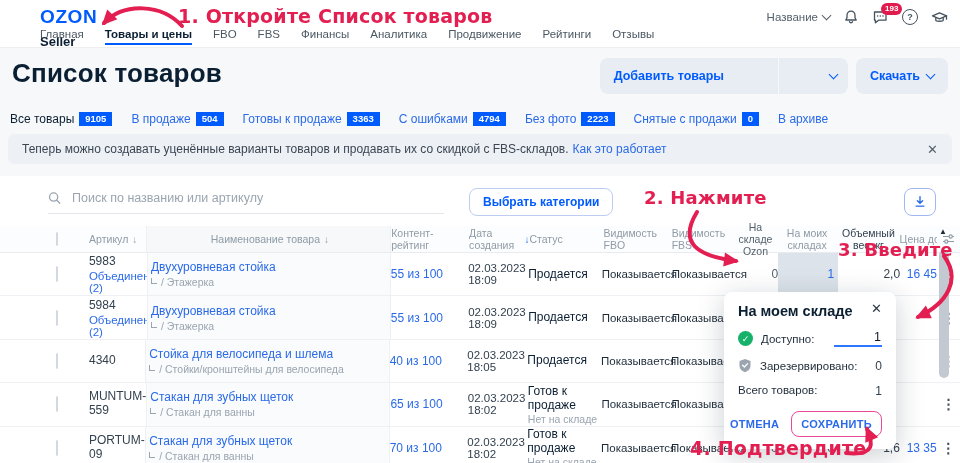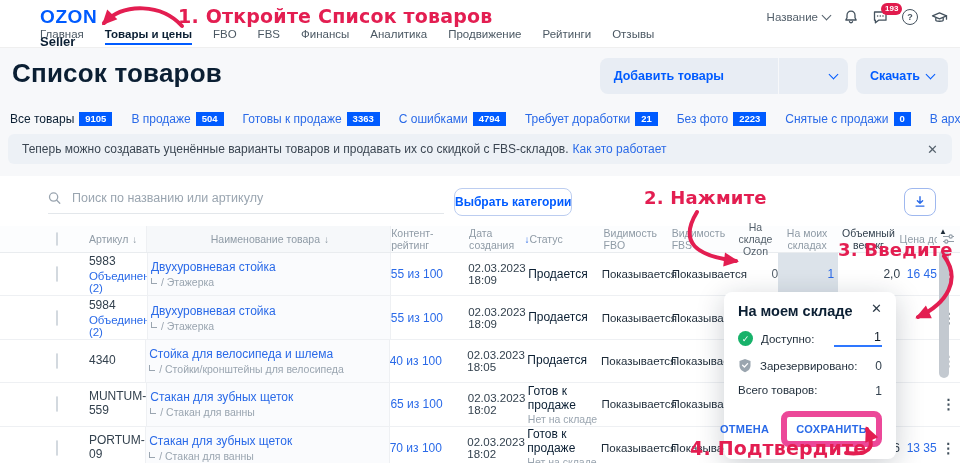--- a/index.html
+++ b/index.html
@@ -39,21 +39,21 @@
   .banner{margin:6px 8px 0;background:#edf1f6;border-radius:6px;height:30px;display:flex;align-items:center;padding:0 14px;font-size:12px;color:#3b4652;}
   .banner-link{color:#2a6ae8;margin-left:4px;cursor:pointer;}
   .banner-close{margin-left:auto;color:#55616c;font-size:13px;cursor:pointer;}
 
   
   .card{background:#fff;margin-top:12px;height:100%;}
   .search-row{display:flex;align-items:center;padding:10px 24px 0 48px;height:32px;}
   .search-wrap{flex:0 0 396px;display:flex;align-items:center;gap:9px;border-bottom:1px solid #e3e7eb;padding-bottom:7px;}
   .search-input{border:none;outline:none;font-size:12.5px;color:#33414e;width:100%;font-family:inherit;background:transparent;}
   .search-input::placeholder{color:#9aa5b0;}
-  .btn-outline-blue{border:1px solid #bccdf0;color:#005bff;font-size:12px;font-weight:600;border-radius:8px;padding:6px 0;margin-left:10px;cursor:pointer;background:#fff;white-space:nowrap;}
+  .btn-outline-blue{border:1px solid #bccdf0;color:#005bff;font-size:12px;font-weight:600;border-radius:8px;padding:6px 13px;margin-left:25px;cursor:pointer;background:#fff;white-space:nowrap;}
   .dl-btn{margin-left:auto;border:1px solid #9fb8ef;border-radius:8px;width:30px;height:26px;display:flex;align-items:center;justify-content:center;cursor:pointer;background:#fff;}
 
   .thead,.trow{display:flex;align-items:center;padding-left:16px;box-sizing:border-box;}
   .thead{height:27px;font-size:10.5px;color:#8f9ba6;border-bottom:1px solid #e9ecef;background:#fcfdfe;margin-top:8px;}
   .trow{height:43.4px;border-bottom:1px solid #eef0f3;font-size:12px;}
   .c-check{width:74px;padding-left:40px;box-sizing:border-box;}
   .c-sku{width:58px;}
   .c-name{width:252px;align-self:stretch;display:flex;flex-direction:column;justify-content:center;background:#fafbfd;border-left:1px solid #eef0f3;border-right:1px solid #eef0f3;box-sizing:border-box;padding-left:3px;}
   .thead .c-name{background:#f6f8fa;align-self:stretch;flex-direction:row;align-items:center;}
   .c-rating{width:80px;}
@@ -89,21 +89,21 @@
   .popup-close{margin-left:auto;color:#2b3947;font-size:13px;cursor:pointer;line-height:1;margin-top:-1px;}
   .popup-row{display:flex;align-items:center;margin-top:11px;font-size:11.5px;color:#1d2b38;}
   .icon-green{width:15px;height:15px;border-radius:50%;background:#17b26a;color:#fff;display:flex;align-items:center;justify-content:center;font-size:9px;margin-right:8px;flex:none;}
   .icon-shield{margin-right:8px;flex:none;display:flex;}
   .popup-row .val{margin-left:auto;font-size:12px;color:#33414e;}
   .popup-input{margin-left:auto;width:46px;border:none;outline:none;border-bottom:2px solid #2e77ff;text-align:right;font-size:12.5px;font-family:inherit;padding:0 1px 1px;color:#101c28;background:transparent;}
   .popup-total{display:flex;margin-top:11px;font-size:11.5px;color:#1d2b38;}
   .popup-total .val{margin-left:auto;font-size:12px;color:#33414e;}
   .popup-actions{display:flex;justify-content:flex-end;align-items:center;gap:12px;margin-top:13px;}
   .btn-text{color:#2a6ae8;font-size:11px;font-weight:700;letter-spacing:.3px;cursor:pointer;}
-  .btn-outline{color:#2a6ae8;font-size:11px;font-weight:700;letter-spacing:.3px;cursor:pointer;border:6px solid #ec4899;border-radius:8px;padding:6px 9px;}
+  .btn-outline{color:#2a6ae8;font-size:11px;font-weight:700;letter-spacing:.3px;cursor:pointer;border:1px solid #ec4899;border-radius:8px;padding:6px 9px;}
 
   
   .scroll-up{position:absolute;right:13px;top:227px;font-size:8px;color:#1d2b38;z-index:35;cursor:pointer;}
   .scroll-thumb{position:absolute;right:11px;top:250px;width:10px;height:128px;background:#c3c9d0;border-radius:6px;z-index:35;cursor:grab;}
 
   
   .anno-svg{position:absolute;left:0;top:0;z-index:60;pointer-events:none;}
   .anno-text{position:absolute;color:#e31e51;font-weight:800;z-index:60;pointer-events:none;font-family:"DejaVu Sans",sans-serif;white-space:nowrap;letter-spacing:.2px;}
   #anno1{left:178px;top:5px;font-size:19px;}
   #anno2{left:644px;top:187px;font-size:18px;}
@@ -196,24 +196,20 @@
         </span>
       <span class="tab">
           <span>Готовы к продаже</span>
           <span class="badge">3363</span>
         </span>
       <span class="tab">
           <span>С ошибками</span>
           <span class="badge">4794</span>
         </span>
       <span class="tab">
-          <span>Требует доработки</span>
-          <span class="badge">21</span>
-        </span>
-      <span class="tab">
           <span>Без фото</span>
           <span class="badge">2223</span>
         </span>
       <span class="tab">
           <span>Снятые с продажи</span>
           <span class="badge">0</span>
         </span>
       <span class="tab">
           <span>В архиве</span>
         </span>

